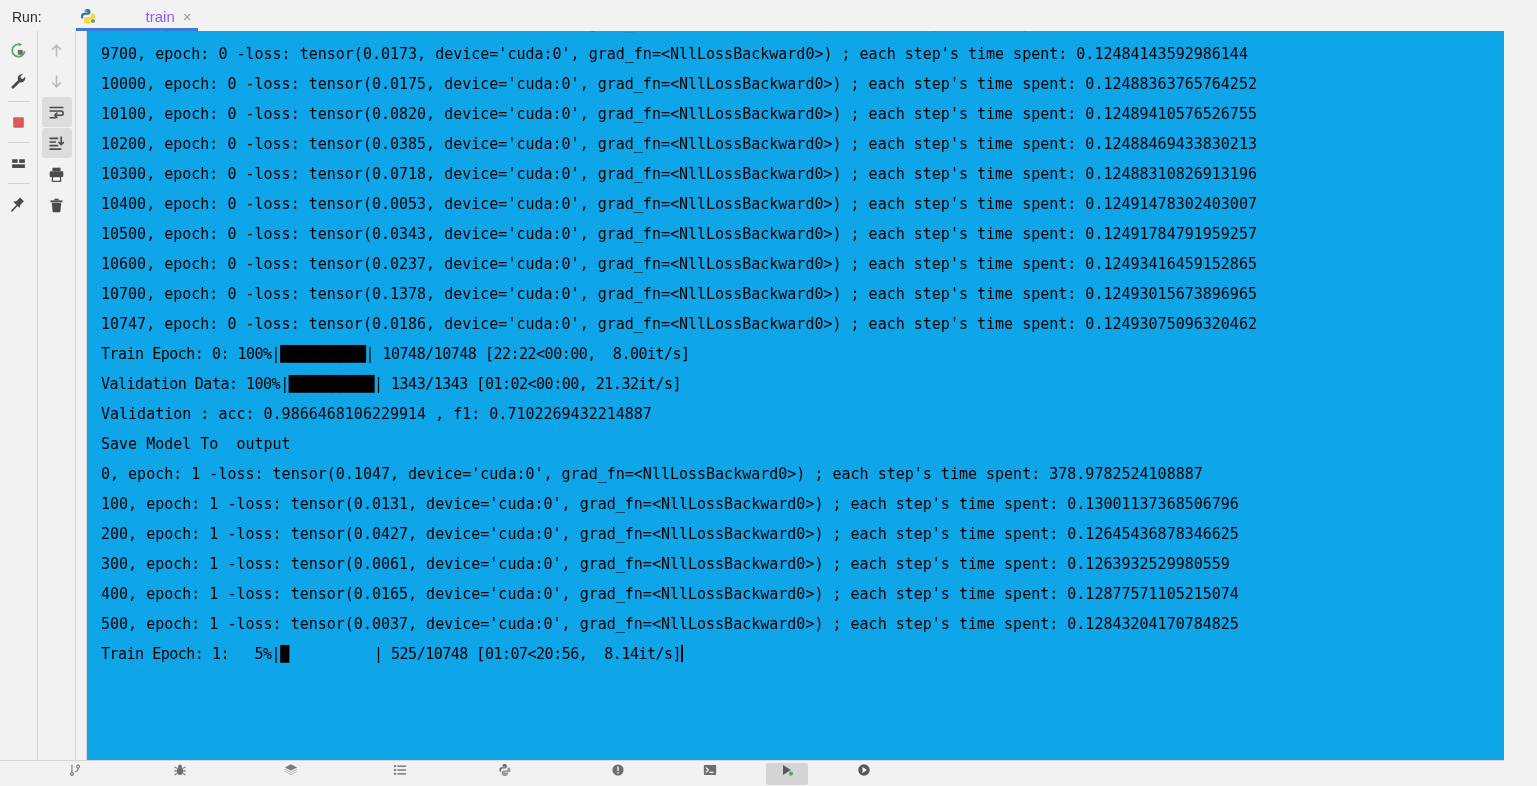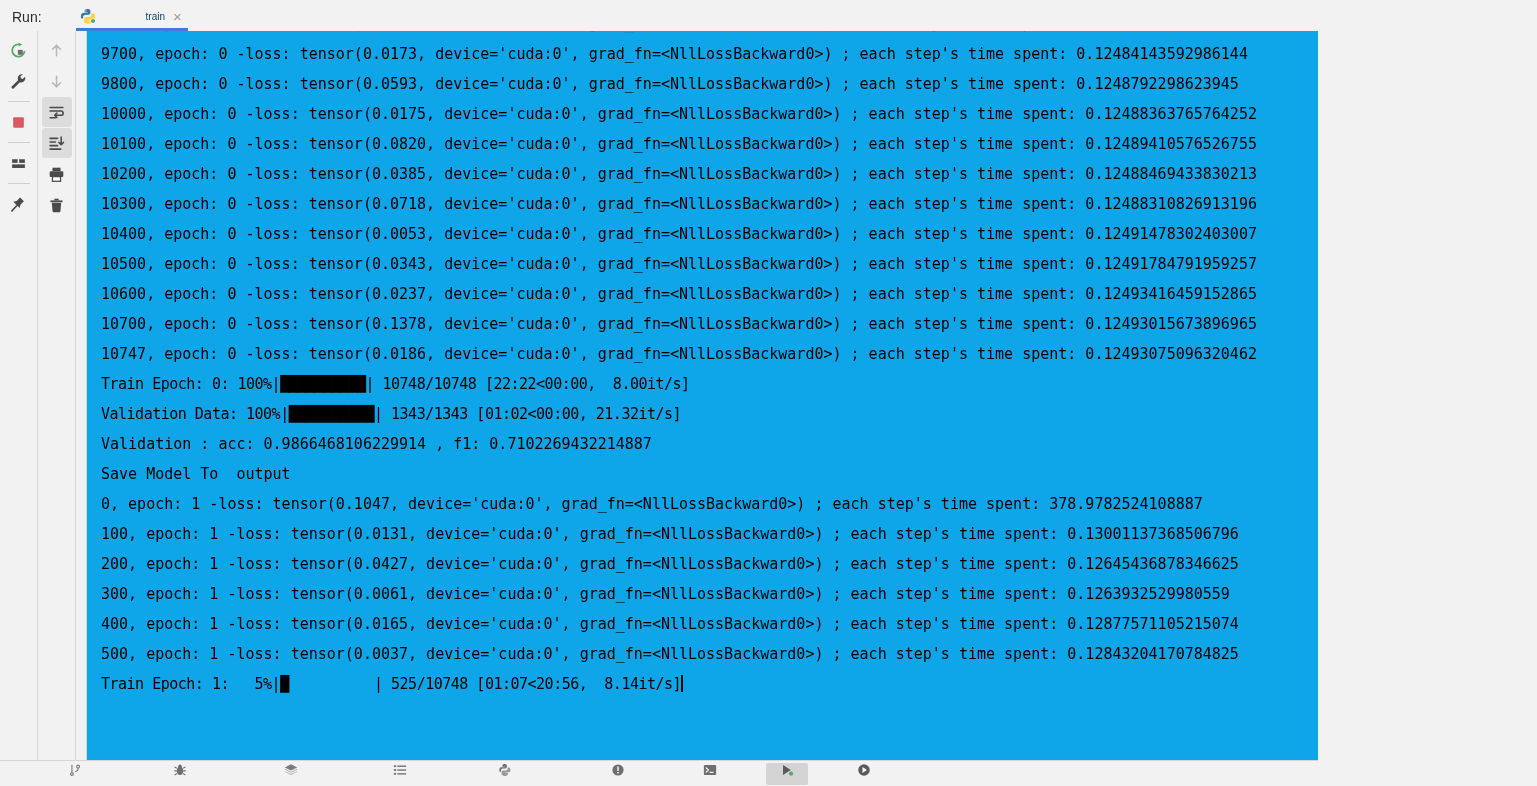--- a/index.html
+++ b/index.html
@@ -3,21 +3,21 @@
 <meta charset="utf-8">
 <style>
   * { box-sizing: border-box; margin: 0; padding: 0; }
   html, body {
     width: 1537px; height: 786px;
     overflow: hidden;
     background: #f2f2f2;
     font-family: "Liberation Sans", sans-serif;
   }
   #app {
-    width: 1318px; height: 786px;
+    width: 1504px; height: 786px;
     display: flex; flex-direction: column;
     background: #ffffff;
   }
 
   
   .tabbar {
     height: 31px;
     background: #f2f2f2;
     display: flex;
     align-items: flex-end;
@@ -41,22 +41,22 @@
     box-sizing: border-box;
     padding-top: 6px;
   }
   .tab-underline {
     position: absolute;
     left: 0; right: 0; bottom: 0;
     height: 3px;
     background: #3b7dd8;
   }
   .tab-title {
-    font-size: 10px;
-    color: #0c4a6e;
+    font-size: 15px;
+    color: #8b5cf6;
     padding-left: 44px;
   }
   .tab-close {
     font-size: 15px;
     color: #9b9b9b;
     line-height: 1;
     padding: 0 2px;
     cursor: default;
   }
   .py-icon { width: 16px; height: 16px; display: block; }
@@ -260,21 +260,20 @@
         </svg>
       </div>
     </div>
 
     <div class="gutter"></div>
 
     <div class="console">
       <div class="clip">
         <div class="line faint">9700, epoch: 0 -loss: tensor(0.0173, device='cuda:0', grad_fn=&lt;NllLossBackward0&gt;) ; each step's time spent: 0.12484143592986144</div>
         <div class="line">9700, epoch: 0 -loss: tensor(0.0173, device='cuda:0', grad_fn=&lt;NllLossBackward0&gt;) ; each step's time spent: 0.12484143592986144</div>
-        <div class="line">9800, epoch: 0 -loss: tensor(0.0593, device='cuda:0', grad_fn=&lt;NllLossBackward0&gt;) ; each step's time spent: 0.1248792298623945</div>
         <div class="line">10000, epoch: 0 -loss: tensor(0.0175, device='cuda:0', grad_fn=&lt;NllLossBackward0&gt;) ; each step's time spent: 0.12488363765764252</div>
         <div class="line">10100, epoch: 0 -loss: tensor(0.0820, device='cuda:0', grad_fn=&lt;NllLossBackward0&gt;) ; each step's time spent: 0.12489410576526755</div>
         <div class="line">10200, epoch: 0 -loss: tensor(0.0385, device='cuda:0', grad_fn=&lt;NllLossBackward0&gt;) ; each step's time spent: 0.12488469433830213</div>
         <div class="line">10300, epoch: 0 -loss: tensor(0.0718, device='cuda:0', grad_fn=&lt;NllLossBackward0&gt;) ; each step's time spent: 0.12488310826913196</div>
         <div class="line">10400, epoch: 0 -loss: tensor(0.0053, device='cuda:0', grad_fn=&lt;NllLossBackward0&gt;) ; each step's time spent: 0.12491478302403007</div>
         <div class="line">10500, epoch: 0 -loss: tensor(0.0343, device='cuda:0', grad_fn=&lt;NllLossBackward0&gt;) ; each step's time spent: 0.12491784791959257</div>
         <div class="line">10600, epoch: 0 -loss: tensor(0.0237, device='cuda:0', grad_fn=&lt;NllLossBackward0&gt;) ; each step's time spent: 0.12493416459152865</div>
         <div class="line">10700, epoch: 0 -loss: tensor(0.1378, device='cuda:0', grad_fn=&lt;NllLossBackward0&gt;) ; each step's time spent: 0.12493015673896965</div>
         <div class="line">10747, epoch: 0 -loss: tensor(0.0186, device='cuda:0', grad_fn=&lt;NllLossBackward0&gt;) ; each step's time spent: 0.12493075096320462</div>
         <div class="line bar">Train Epoch: 0: 100%|██████████| 10748/10748 [22:22&lt;00:00,  8.00it/s]</div>

